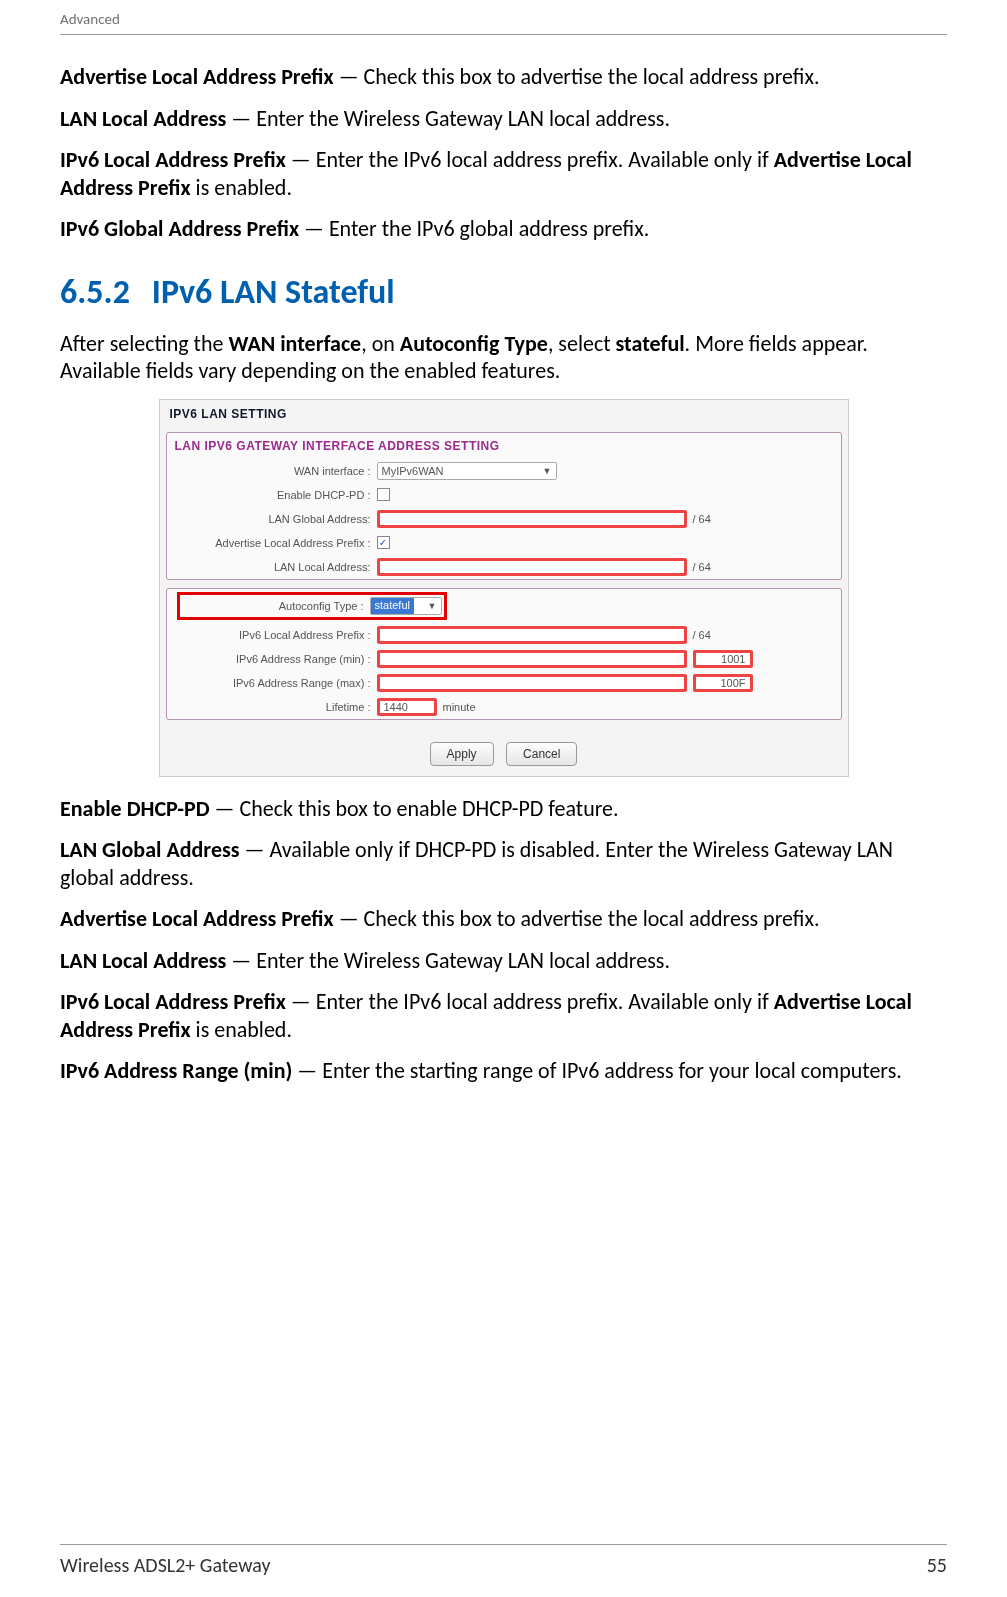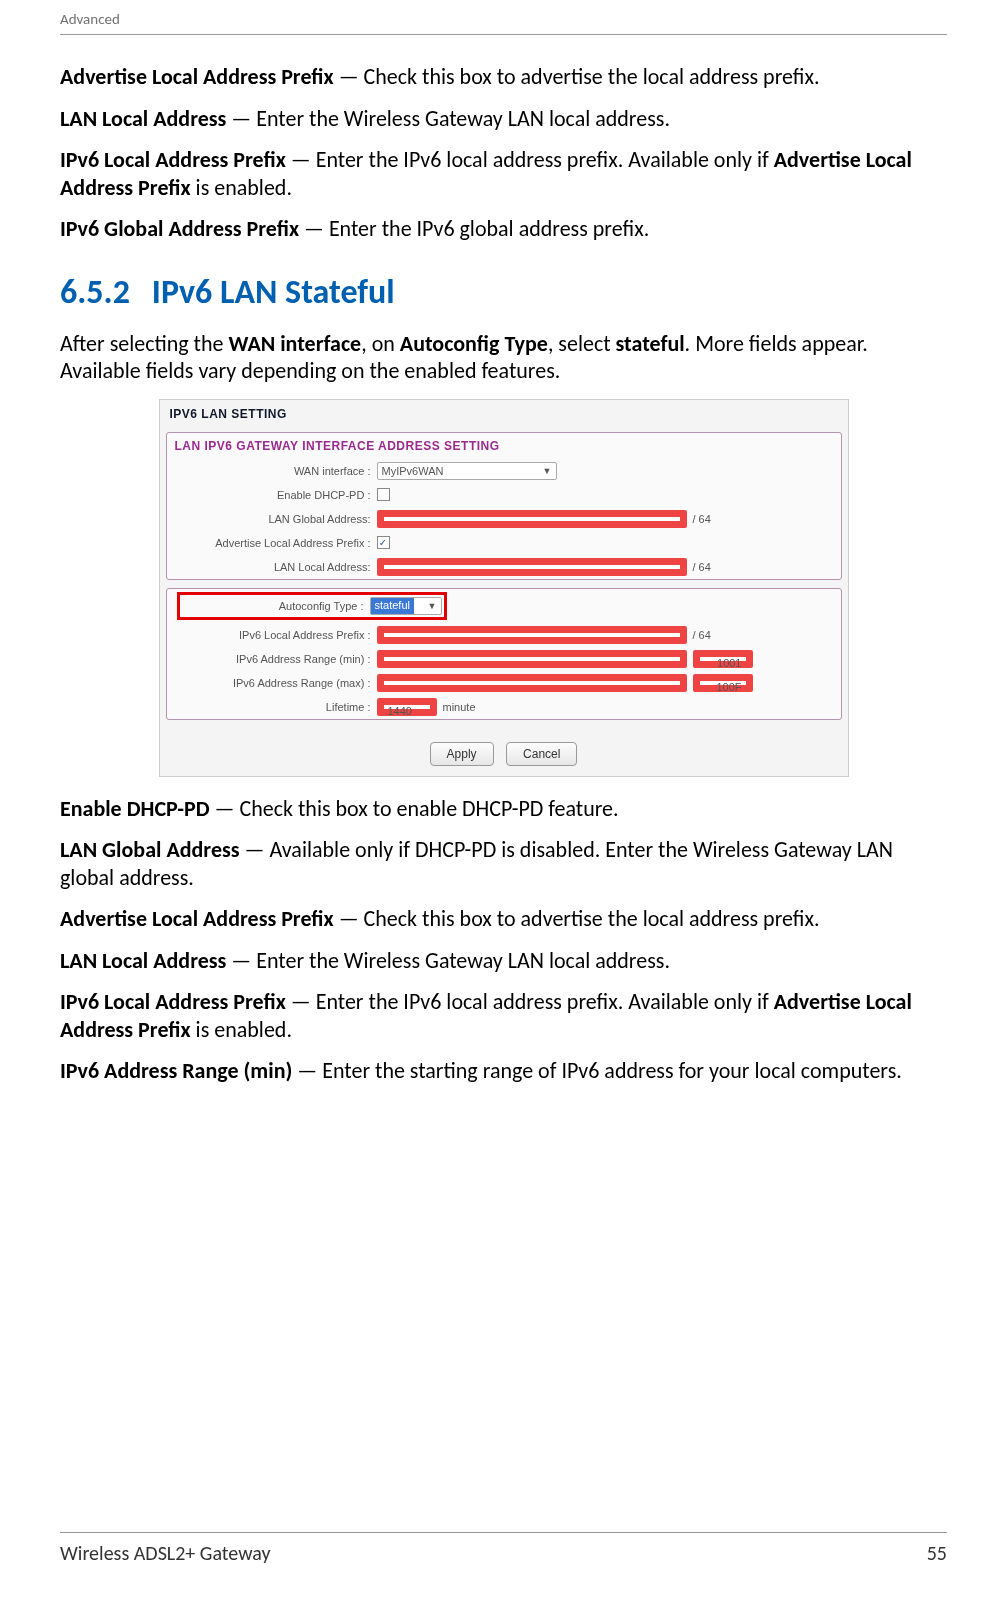--- a/index.html
+++ b/index.html
@@ -92,21 +92,21 @@
     border-radius: 2px;
   }
   .fake-select .arrow { font-size: 9px; color: #555; margin-left: 6px; }
   .highlight-box {
     border: 3px solid #e30000;
     padding: 2px;
     display: inline-flex;
     align-items: center;
   }
   .fake-input {
-    border: 7px solid #ef4444;
+    border: 3px solid #ef4444;
     background: #fff;
     height: 18px;
     font-size: 11px;
     padding: 0 4px;
     border-radius: 2px;
   }
   .fake-input.wide { width: 310px; }
   .fake-input.short { width: 60px; text-align: right; }
   .fake-input.mid { width: 60px; text-align: left; }
   .fake-check {
@@ -126,21 +126,21 @@
     background: linear-gradient(#fdfdfd,#e6e6e6);
     border-radius: 4px;
     font-size: 12px;
     padding: 4px 16px;
     color: #333;
     margin: 0 4px;
   }
 
   .footer {
     position: absolute;
-    bottom: 32px;
+    bottom: 20px;
     left: 60px; right: 60px;
     border-top: 1px solid #999;
     padding-top: 8px;
     display: flex;
     justify-content: space-between;
     font-size: 20px;
     color: #333;
   }
   .footer .pg { font-weight: 400; text-align: center; }
 </style>

